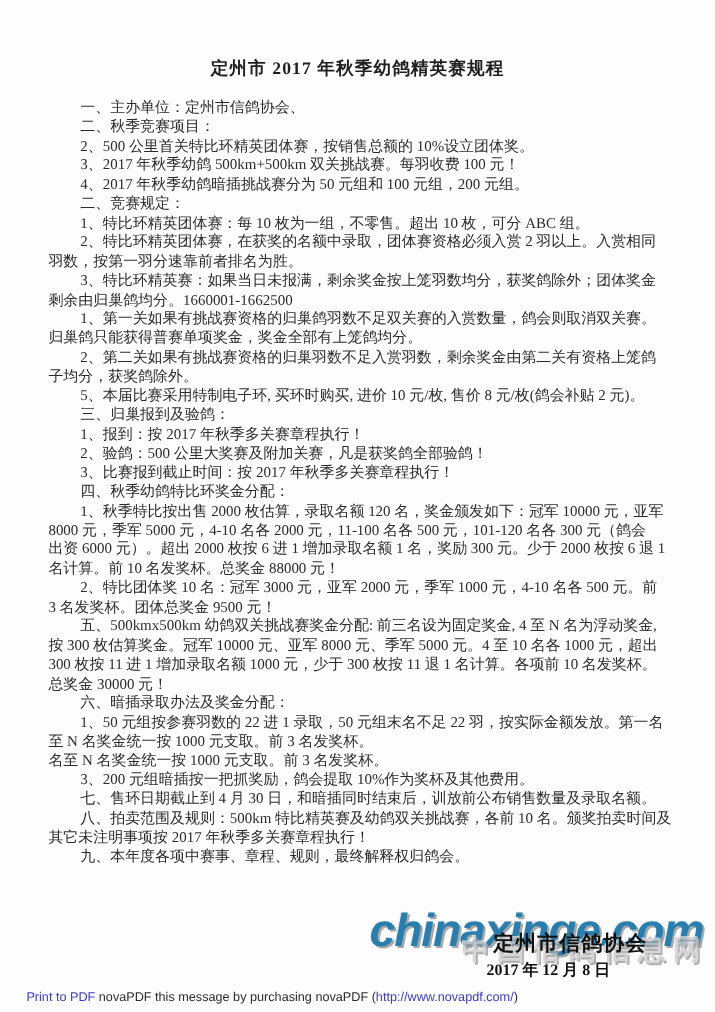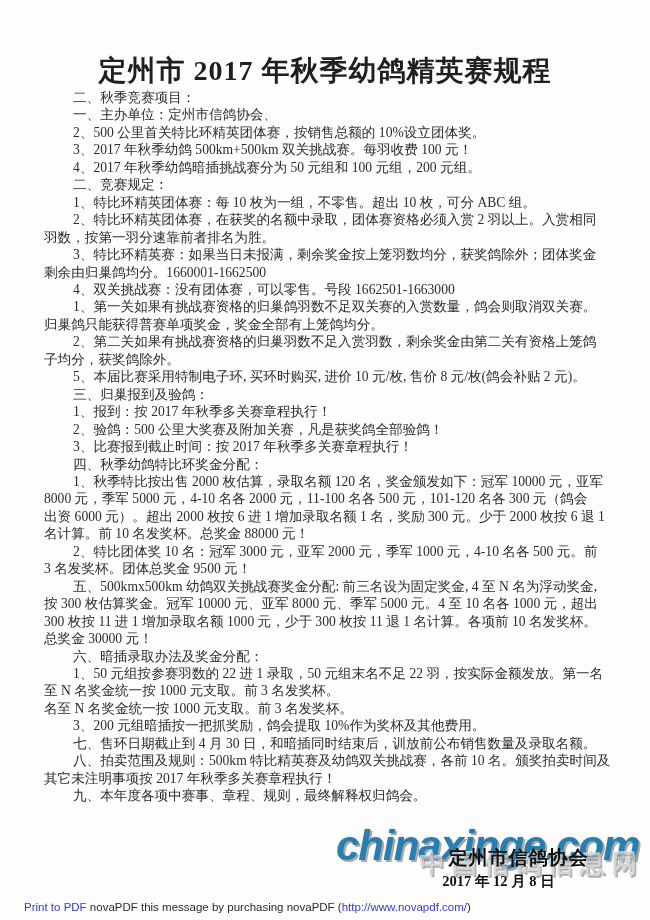--- a/index.html
+++ b/index.html
@@ -14,21 +14,21 @@
     background: #fdfdfd;
     overflow: hidden;
     font-family: "Liberation Serif", "DejaVu Serif", serif;
   }
   .doc-title {
     position: absolute;
     top: 52px;
     left: 0;
     right: 0;
     text-align: center;
-    font-size: 28px;
+    font-size: 16px;
     font-weight: bold;
     color: #1f1f1f;
     letter-spacing: 1px;
   }
   .doc-body {
     position: absolute;
     top: 89px;
     left: 44px;
     width: 566px;
     font-size: 13.6px;
@@ -102,32 +102,31 @@
   }
 </style>
 </head>
 <body>
 
 <div class="page">
 
   <div class="doc-title">定州市 2017 年秋季幼鸽精英赛规程</div>
 
   <div class="doc-body">
+      <div class="line indent">一、主办单位：定州市信鸽协会、</div>
       <div class="line indent">二、秋季竞赛项目：</div>
-      <div class="line indent">一、主办单位：定州市信鸽协会、</div>
       <div class="line indent">2、500 公里首关特比环精英团体赛，按销售总额的 10%设立团体奖。</div>
       <div class="line indent">3、2017 年秋季幼鸽 500km+500km 双关挑战赛。每羽收费 100 元！</div>
       <div class="line indent">4、2017 年秋季幼鸽暗插挑战赛分为 50 元组和 100 元组，200 元组。</div>
       <div class="line indent">二、竞赛规定：</div>
       <div class="line indent">1、特比环精英团体赛：每 10 枚为一组，不零售。超出 10 枚，可分 ABC 组。</div>
       <div class="line indent">2、特比环精英团体赛，在获奖的名额中录取，团体赛资格必须入赏 2 羽以上。入赏相同</div>
       <div class="line">羽数，按第一羽分速靠前者排名为胜。</div>
       <div class="line indent">3、特比环精英赛：如果当日未报满，剩余奖金按上笼羽数均分，获奖鸽除外；团体奖金</div>
       <div class="line">剩余由归巢鸽均分。1660001-1662500</div>
-      <div class="line indent">4、双关挑战赛：没有团体赛，可以零售。号段 1662501-1663000</div>
       <div class="line indent">1、第一关如果有挑战赛资格的归巢鸽羽数不足双关赛的入赏数量，鸽会则取消双关赛。</div>
       <div class="line">归巢鸽只能获得普赛单项奖金，奖金全部有上笼鸽均分。</div>
       <div class="line indent">2、第二关如果有挑战赛资格的归巢羽数不足入赏羽数，剩余奖金由第二关有资格上笼鸽</div>
       <div class="line">子均分，获奖鸽除外。</div>
       <div class="line indent">5、本届比赛采用特制电子环, 买环时购买, 进价 10 元/枚, 售价 8 元/枚(鸽会补贴 2 元)。</div>
       <div class="line indent">三、归巢报到及验鸽：</div>
       <div class="line indent">1、报到：按 2017 年秋季多关赛章程执行！</div>
       <div class="line indent">2、验鸽：500 公里大奖赛及附加关赛，凡是获奖鸽全部验鸽！</div>
       <div class="line indent">3、比赛报到截止时间：按 2017 年秋季多关赛章程执行！</div>
       <div class="line indent">四、秋季幼鸽特比环奖金分配：</div>

